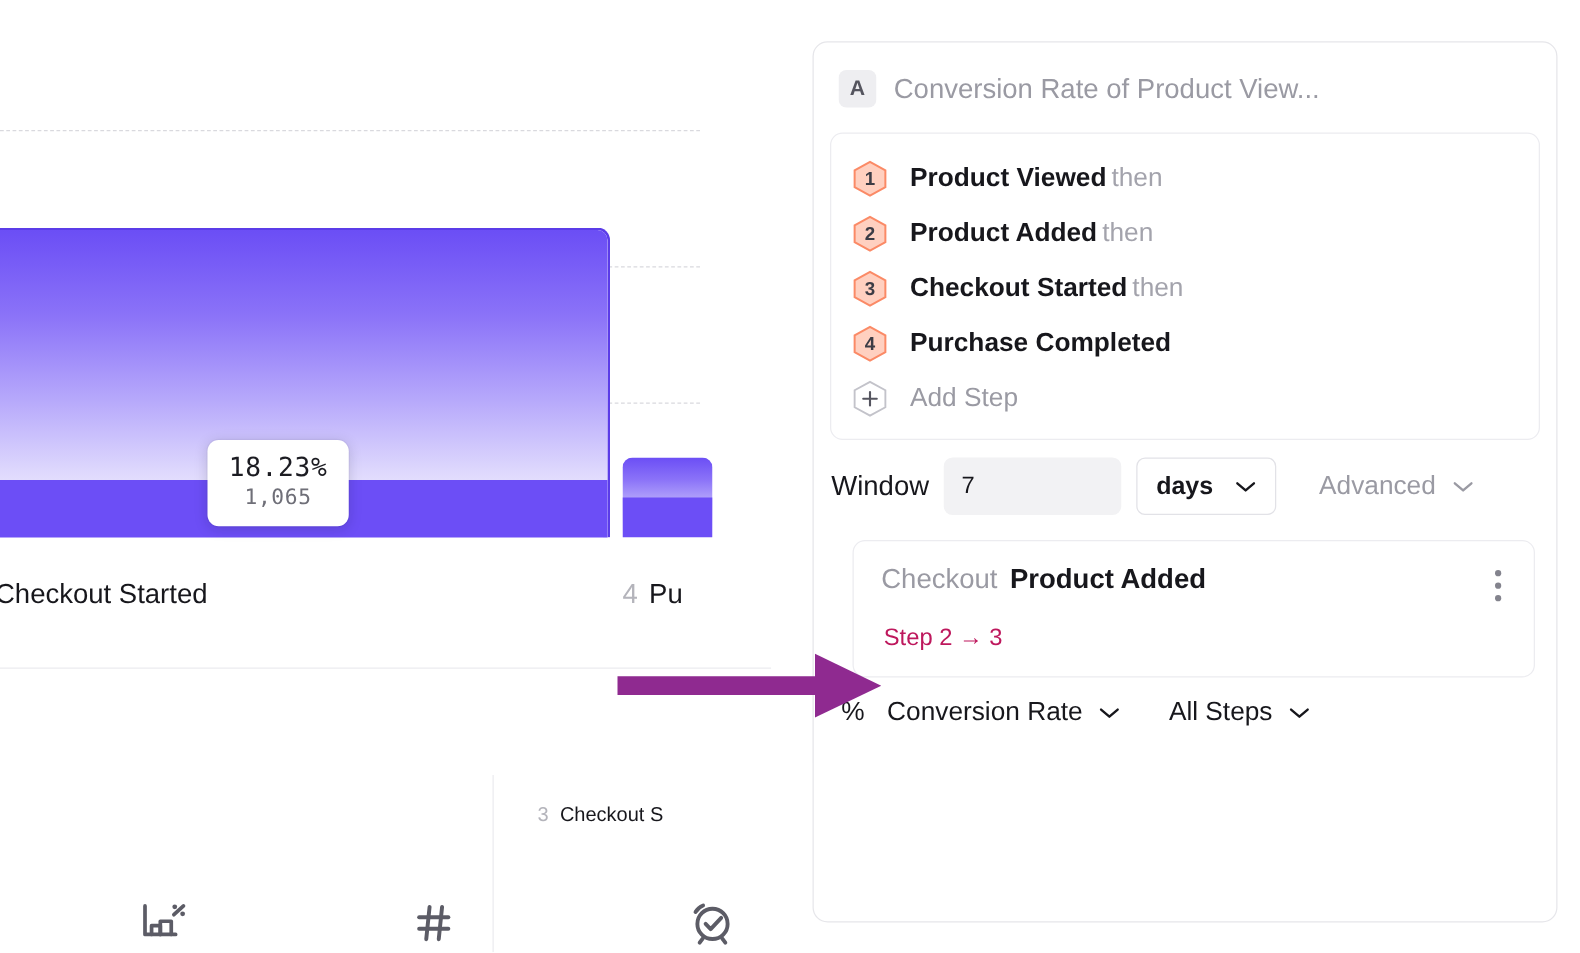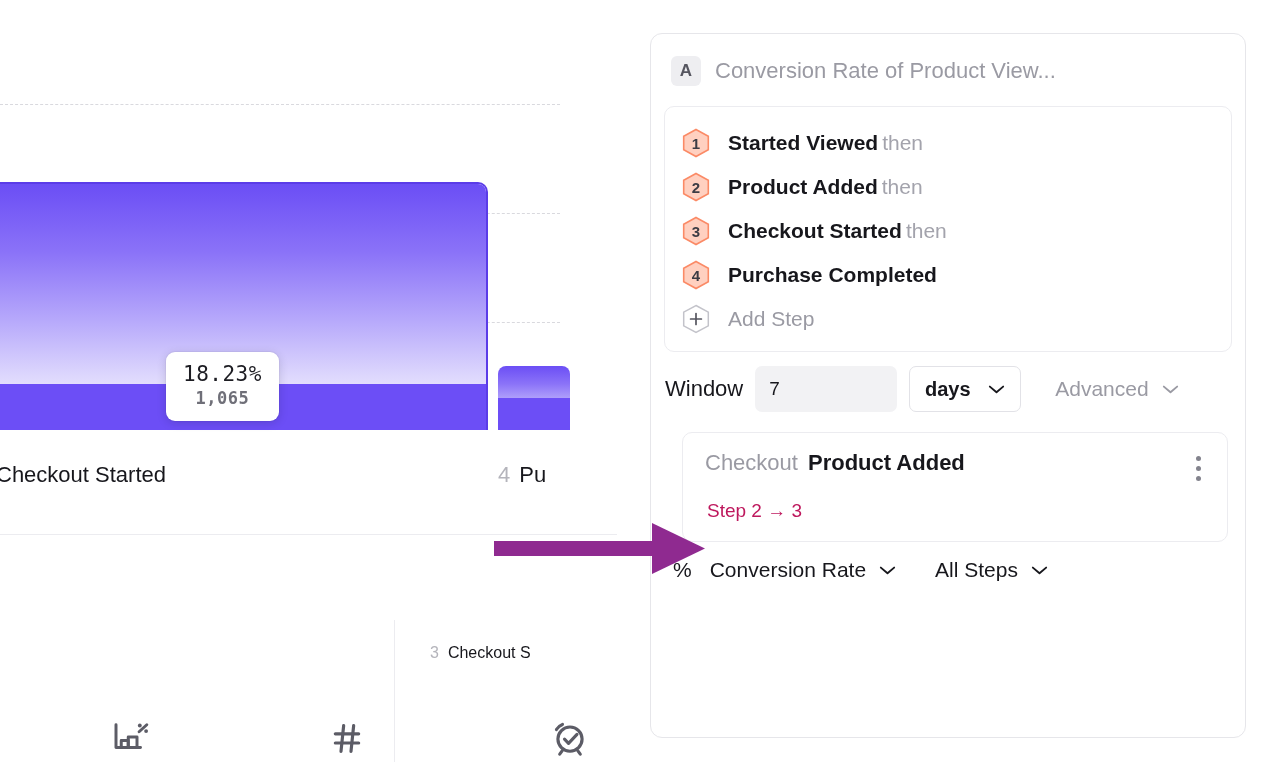--- a/index.html
+++ b/index.html
@@ -50,21 +50,21 @@
   .tooltip {
     position: absolute;
     background: #ffffff;
     border-radius: 9px;
     box-shadow: 0 2px 10px rgba(20,20,40,.17), 0 0 0 1px rgba(0,0,0,.03);
     padding: 9px 17px 11px 17px;
     text-align: center;
     font-family: "DejaVu Sans Mono", "Liberation Mono", monospace;
   }
   .tooltip .pct { font-size: 21px; color: #1c1c22; letter-spacing: .5px; line-height: 1.25; }
-  .tooltip .cnt { font-size: 17px; color: #6f6f78; letter-spacing: .5px; line-height: 1.35; font-weight: bold; }
+  .tooltip .cnt { font-size: 17px; color: #6f6f78; letter-spacing: .5px; line-height: 1.35; }
 
   .axis-label {
     position: absolute;
     font-size: 22px;
     color: #17171c;
     font-weight: 400;
     white-space: nowrap;
   }
   .axis-label .idx { color: #b4b4bb; margin-right: 9px; }
 
@@ -284,21 +284,21 @@
     <div class="steps-card">
 
       <div class="step-row">
         <div class="hex">
           <svg width="28" height="30" viewBox="0 0 28 30">
               <polygon points="14,1.5 26.3,8.2 26.3,21.8 14,28.5 1.7,21.8 1.7,8.2" fill="#ffd0c0" stroke="#fb8a66" stroke-width="1.6"></polygon>
             </svg>
           <span>1</span>
         </div>
         <div>
-          <span class="step-name">Started Viewed</span><span class="step-then">then</span>
+          <span class="step-name">Product Viewed</span><span class="step-then">then</span>
         </div>
       </div>
 
       <div class="step-row">
         <div class="hex">
           <svg width="28" height="30" viewBox="0 0 28 30">
               <polygon points="14,1.5 26.3,8.2 26.3,21.8 14,28.5 1.7,21.8 1.7,8.2" fill="#ffd0c0" stroke="#fb8a66" stroke-width="1.6"></polygon>
             </svg>
           <span>2</span>
         </div>

